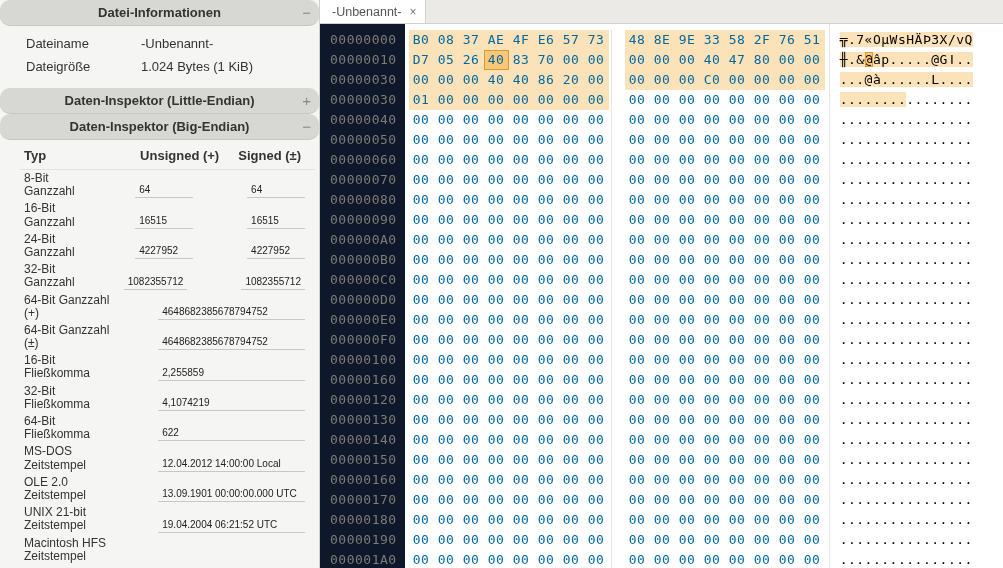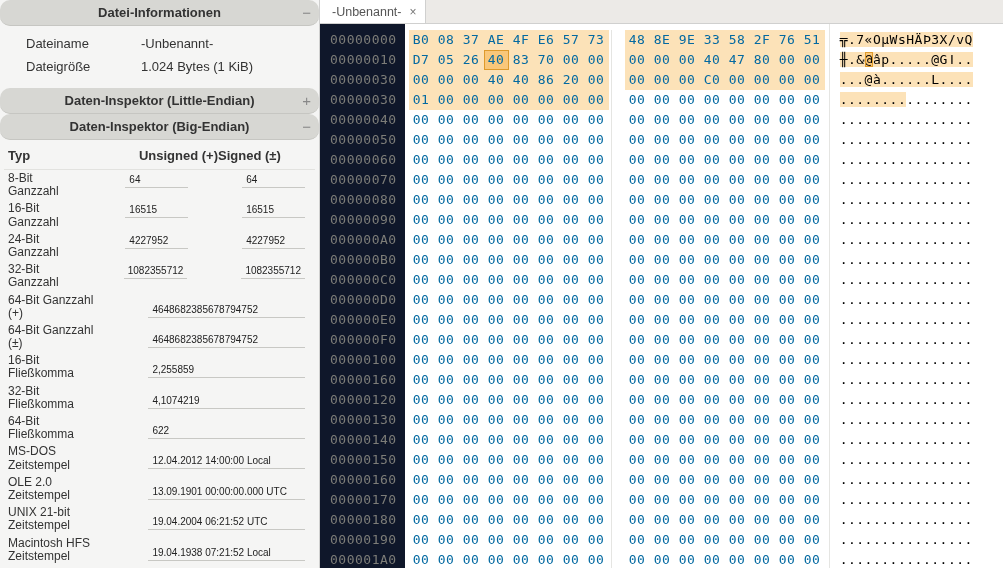--- a/index.html
+++ b/index.html
@@ -62,36 +62,36 @@
   }
   .file-info-row .fi-label {
     width: 115px;
     color: #333;
   }
   .file-info-row .fi-value {
     flex: 1;
     color: #333;
   }
   .di-table {
-    padding: 6px 4px 4px 4px;
+    padding: 6px 4px 4px 20px;
     flex: 1;
     overflow: hidden;
   }
   .di-head {
     display: flex;
     font-weight: 700;
     padding: 2px 4px 6px 4px;
     border-bottom: 1px solid #e2e2df;
   }
   .di-head .c1 { width: 110px; }
-  .di-head .c2 { width: 100px; text-align: right; }
-  .di-head .c3 { width: 85px; text-align: left; }
+  .di-head .c2 { width: 100px; text-align: center; }
+  .di-head .c3 { width: 85px; text-align: center; }
   .di-row {
     display: flex;
-    align-items: flex-start;
+    align-items: flex-end;
     padding: 2px 4px;
     min-height: 26px;
     color: #333;
     gap: 48px;
   }
   .di-row .c1 {
     width: 110px;
     font-size: 12px;
     line-height: 1.1;
   }
@@ -288,21 +288,20 @@
         <div class="di-row">
           <div class="c1">OLE 2.0 Zeitstempel</div>
           <div class="c2 wide">13.09.1901 00:00:00.000 UTC</div>
         </div>
         <div class="di-row">
           <div class="c1">UNIX 21-bit Zeitstempel</div>
           <div class="c2 wide">19.04.2004 06:21:52 UTC</div>
         </div>
         <div class="di-row">
           <div class="c1">Macintosh HFS Zeitstempel</div>
-          <div class="c2 wide">19.04.1938 07:21:52 Local</div>
         </div>
         <div class="di-row">
           <div class="c1">Macintosh HFS+ Zeitstempel</div>
           <div class="c2 wide">19.04.1938 06:21:52 UTC</div>
         </div>
       </div>
     <div class="binary-row">
       <div class="c1">Binär</div>
       <div id="binary-radios"><span class="radio"></span><span class="radio sel"></span><span class="radio"></span><span class="radio"></span><span class="radio"></span><span class="radio"></span><span class="radio"></span><span class="radio"></span></div>
     </div>

